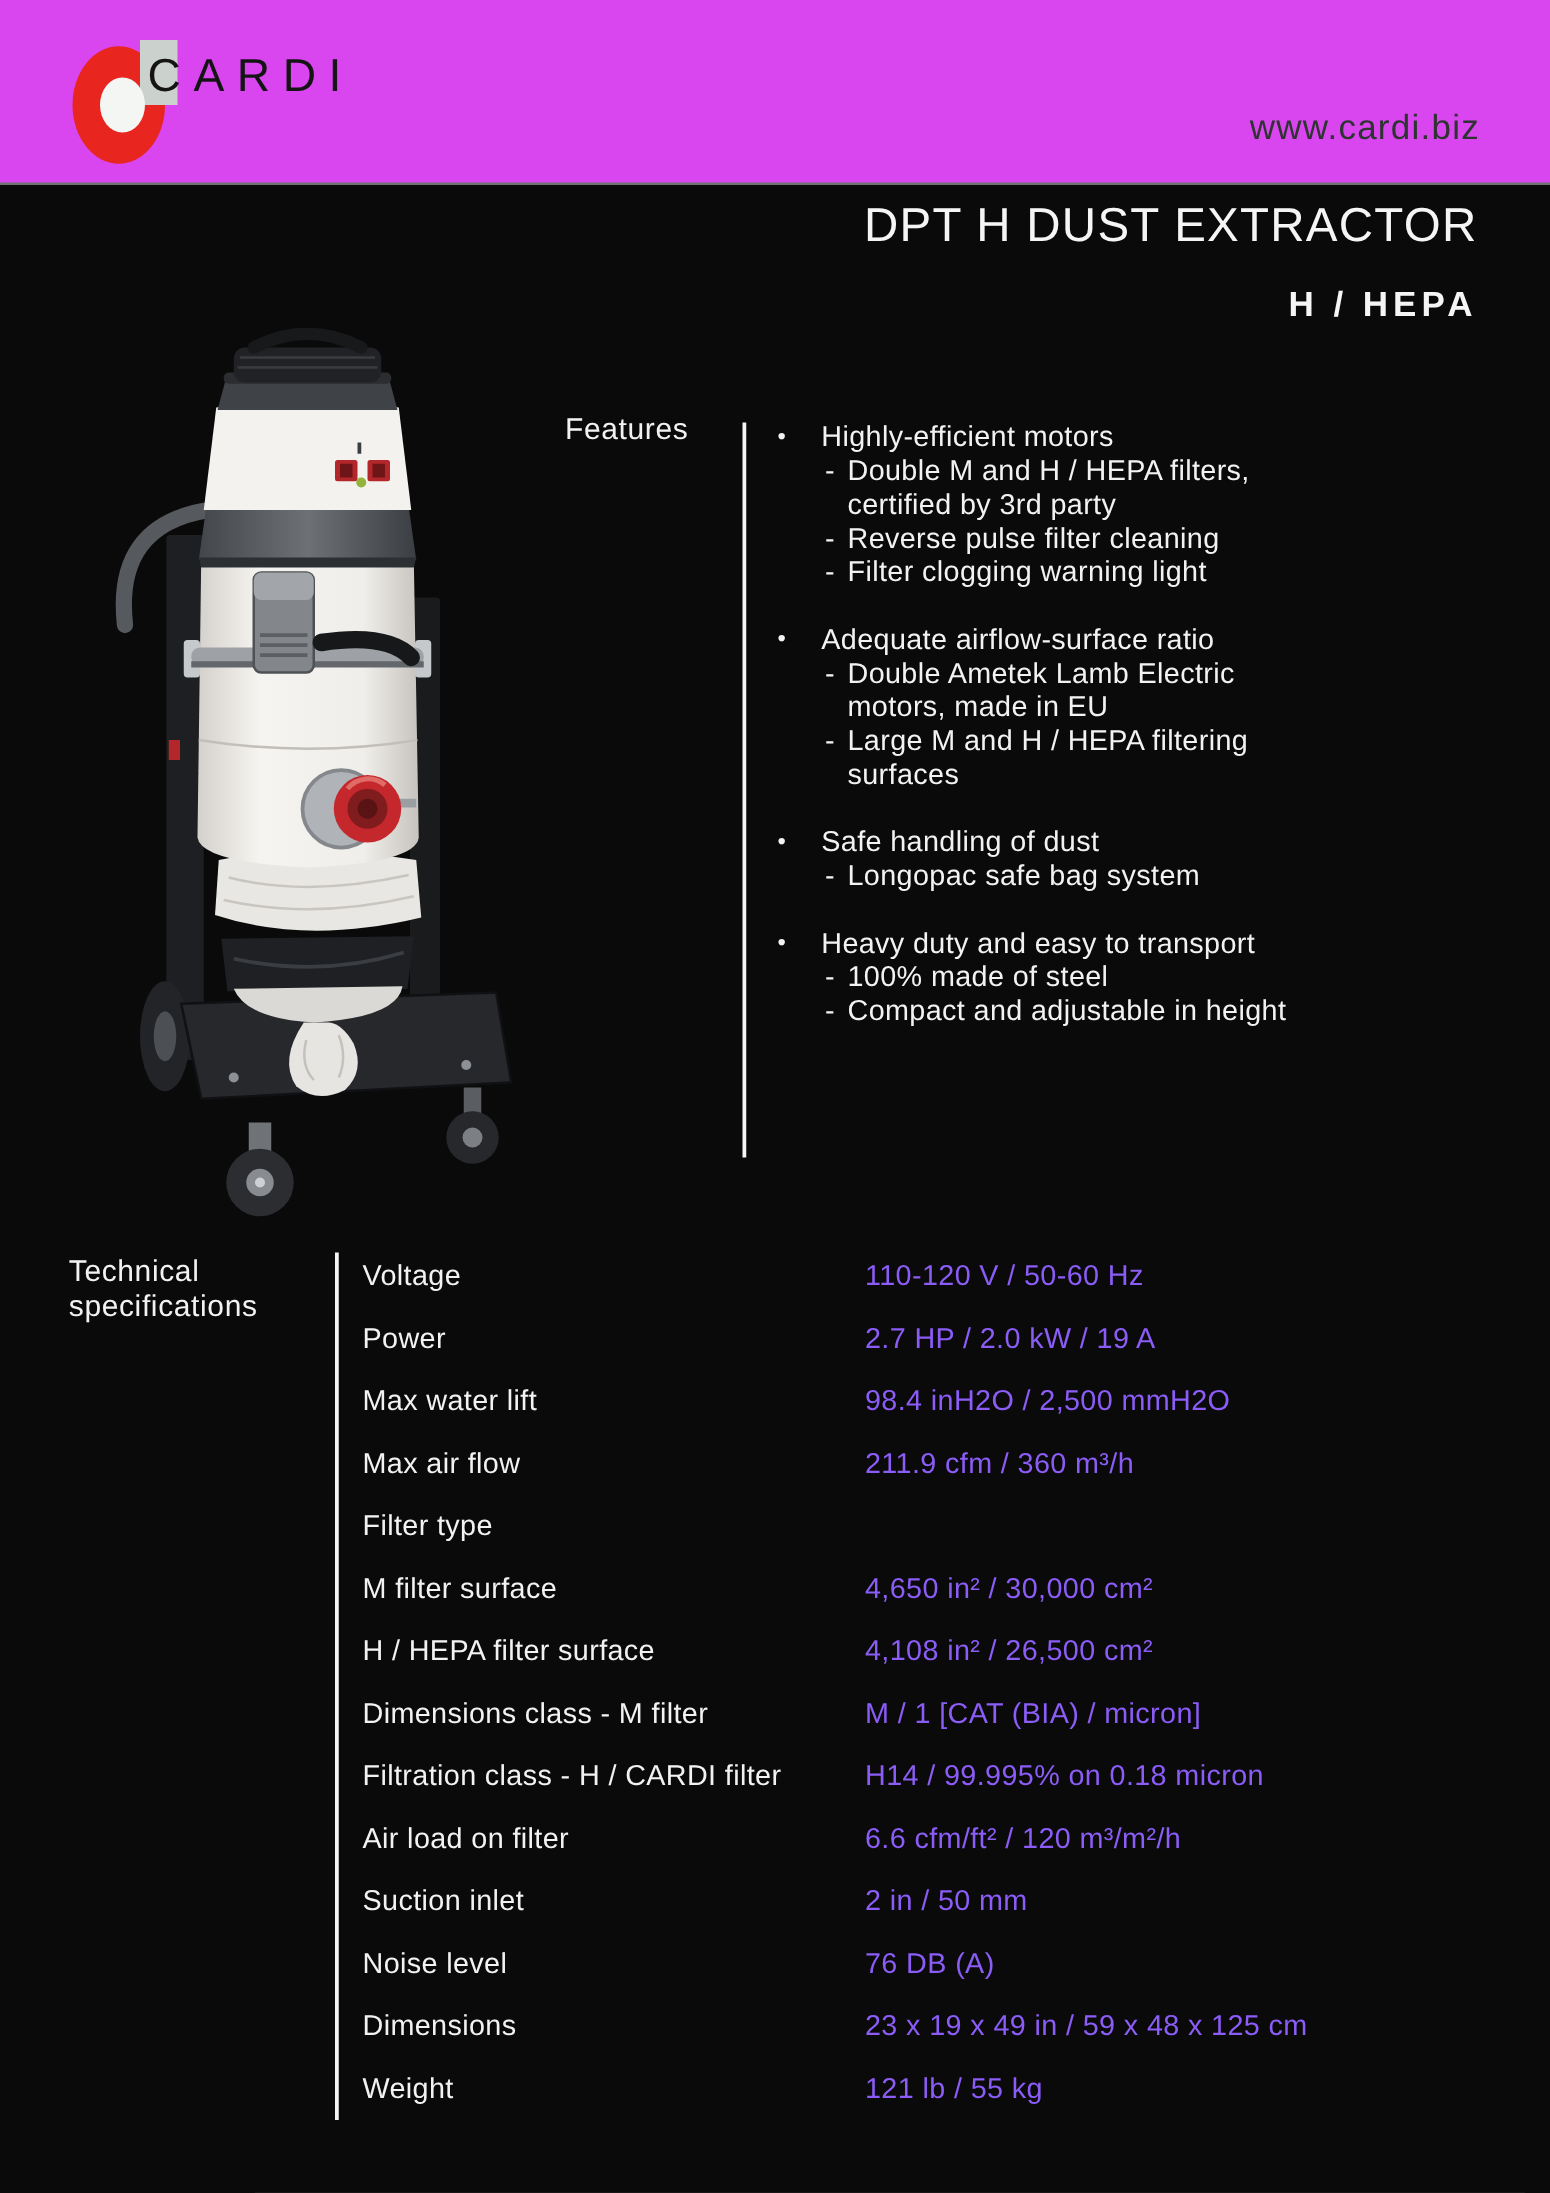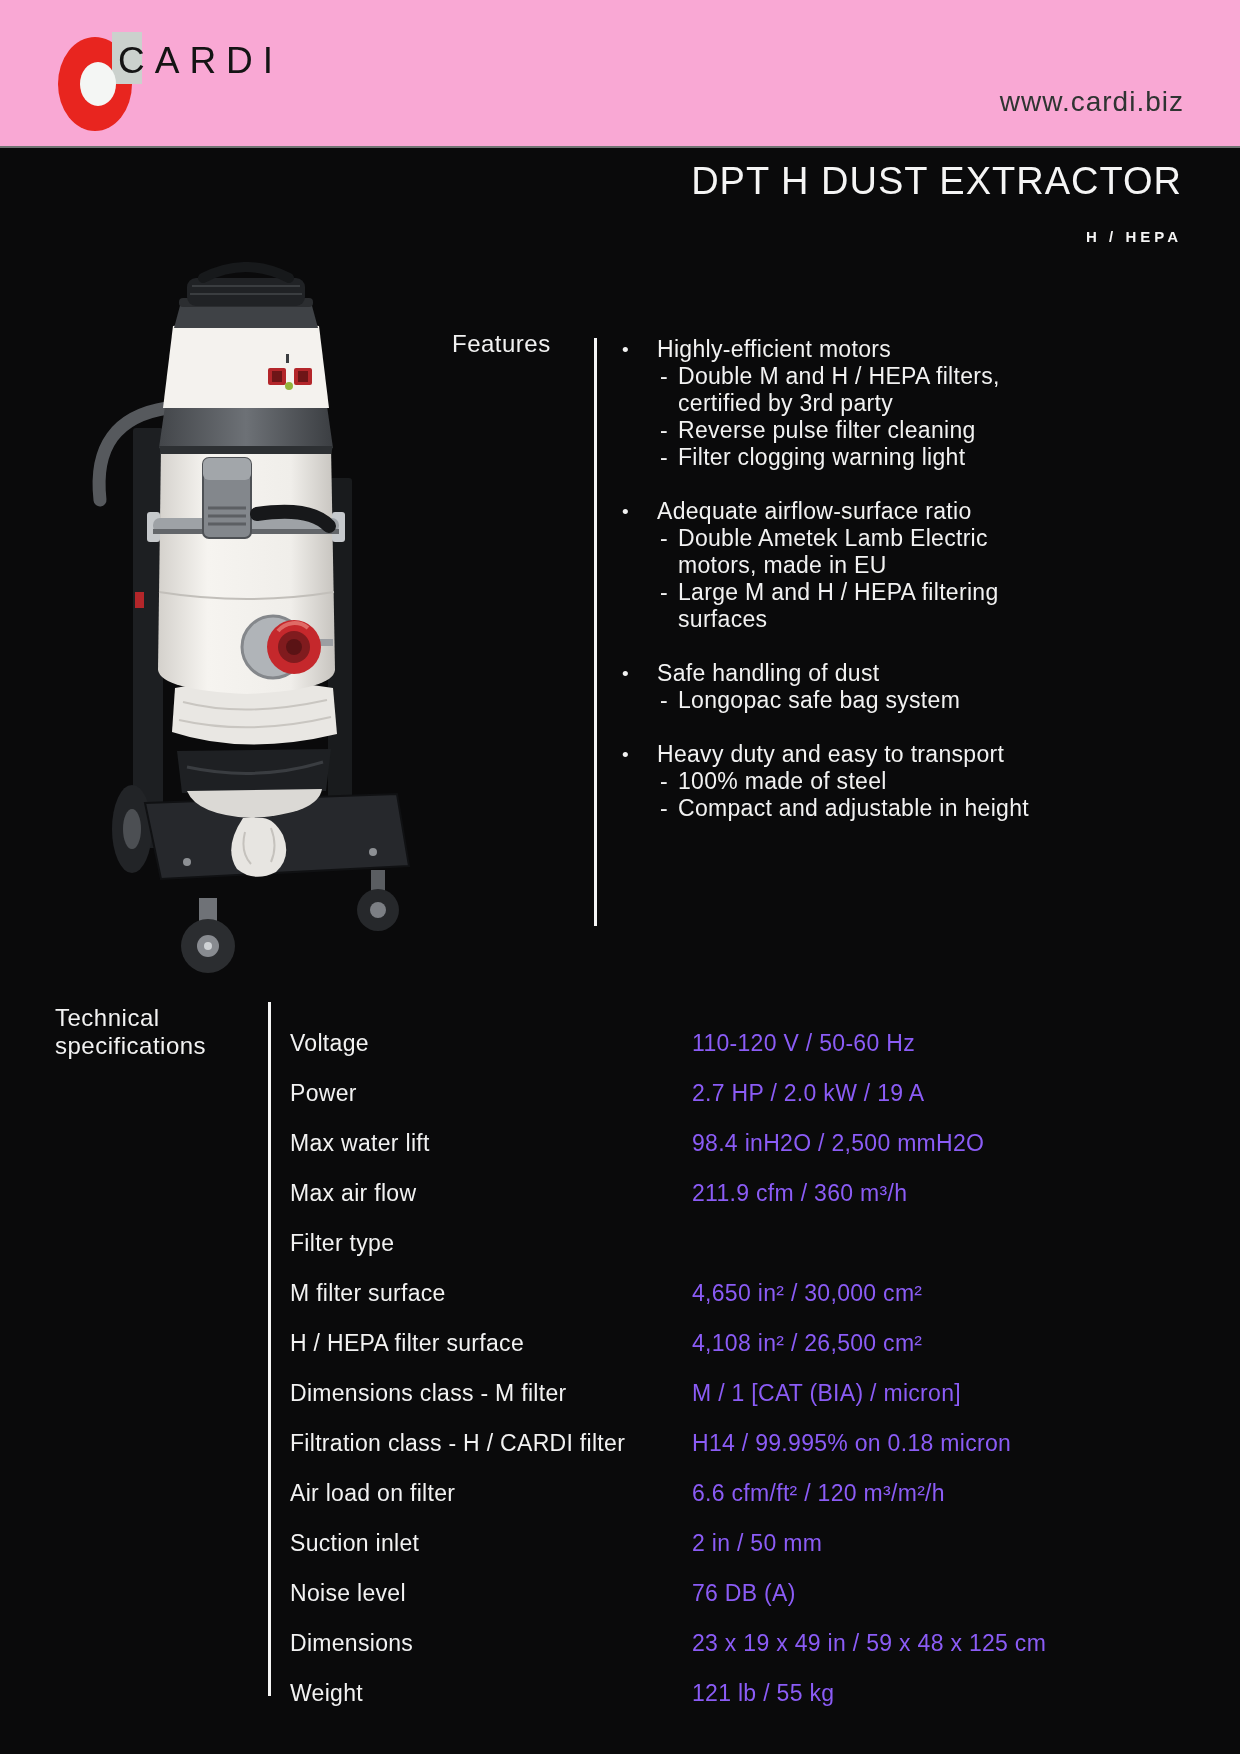--- a/index.html
+++ b/index.html
@@ -24,21 +24,21 @@
     font-size:28px;font-weight:400;letter-spacing:1px;color:#2f3432;
   }
   
   .doc-title{
     position:absolute;right:58px;top:160px;
     font-size:38px;font-weight:400;letter-spacing:1px;color:#f5f5f5;
     white-space:nowrap;
   }
   .doc-subtitle{
     position:absolute;right:58px;top:228px;
-    font-size:15px;font-weight:700;letter-spacing:4px;color:#f5f5f5;
+    font-size:28px;font-weight:700;letter-spacing:4px;color:#f5f5f5;
     white-space:nowrap;
   }
   
   .features-label{
     position:absolute;left:452px;top:330px;
     font-size:24px;color:#f2f2f2;letter-spacing:0.5px;
   }
   .divider-features{
     position:absolute;left:594px;top:338px;width:3px;height:588px;background:#f5f5f5;
   }
@@ -57,32 +57,32 @@
     position:absolute;left:55px;top:1004px;
     font-size:24px;line-height:28px;color:#f2f2f2;letter-spacing:0.5px;
     white-space:pre-line;
   }
   .divider-specs{
     position:absolute;left:268px;top:1002px;width:3px;height:694px;background:#f5f5f5;
   }
   .specs-table{
     position:absolute;left:290px;top:1007px;width:900px;
   }
-  .spec-row{display:flex;height:50px;align-items:flex-end;}
+  .spec-row{display:flex;height:50px;align-items:flex-start;}
   .spec-label{width:402px;flex:none;font-size:23px;color:#f2f2f2;letter-spacing:0.3px;}
   .spec-value{font-size:23px;color:#8b5cf6;letter-spacing:0.3px;white-space:nowrap;}
   
   .product-photo{position:absolute;left:75px;top:262px;}
 </style>
 </head>
 <body>
 
 <div class="page">
 
-  <div class="header" style="background:#f9a8d4;">
+  <div class="header" style="background:#d946ef;">
     <svg class="logo-svg" width="160" height="140" viewBox="0 0 160 140">
       <ellipse cx="47" cy="74" rx="37" ry="47" fill="#e8251f"></ellipse>
       <rect x="64" y="22" width="30" height="52" fill="#cbd1cd"></rect>
       <ellipse cx="50" cy="74" rx="18" ry="22" fill="#f4f6f4"></ellipse>
     </svg>
     <div class="brand-text">CARDI</div>
     <div class="site-url">www.cardi.biz</div>
   </div>
 
   <div class="doc-title">DPT H DUST EXTRACTOR</div>

